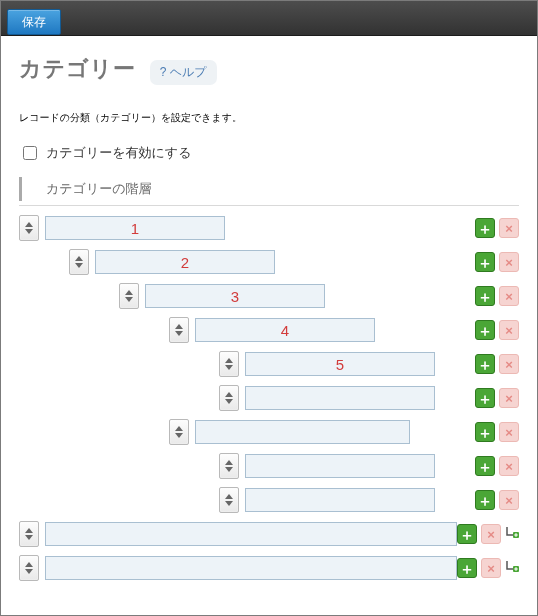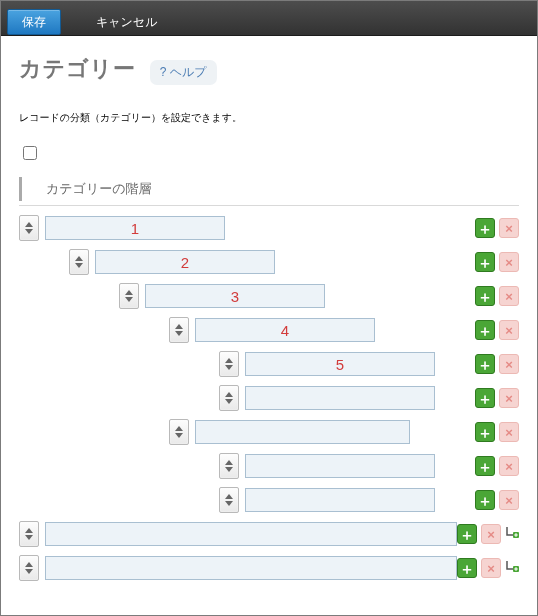--- a/index.html
+++ b/index.html
@@ -31,32 +31,32 @@
   .add-btn{background:#4aa636;color:#fff;border:1px solid #2f7a20;font-size:15px;line-height:1}
   .del-btn{background:#f6d4d1;color:#e58b86;border:1px solid #ecb9b4;font-size:13px;line-height:1}
   .sub-ind svg{display:block}
 </style>
 </head>
 <body>
 <div class="frame">
 
 <div class="toolbar">
   <div class="btn btn-primary">保存</div>
-  <div class="btn btn-secondary">キャンセル</div>
 </div>
 
 <div class="content">
   <div>
     <h1>カテゴリー</h1>
     <span class="help">? ヘルプ</span>
   </div>
   <div class="desc">レコードの分類（カテゴリー）を設定できます。</div>
 
   <label class="enable-row">
     <input type="checkbox" style="">
+    <span>カテゴリーを有効にする</span>
   </label>
 
   <div class="section-title">カテゴリーの階層</div>
   <hr class="sep">
 
   <div id="rows">
         <div class="row">
           <span class="spacer" style="width: 0px;"></span>
           <div class="stepper">
             <div class="tri up"></div>

